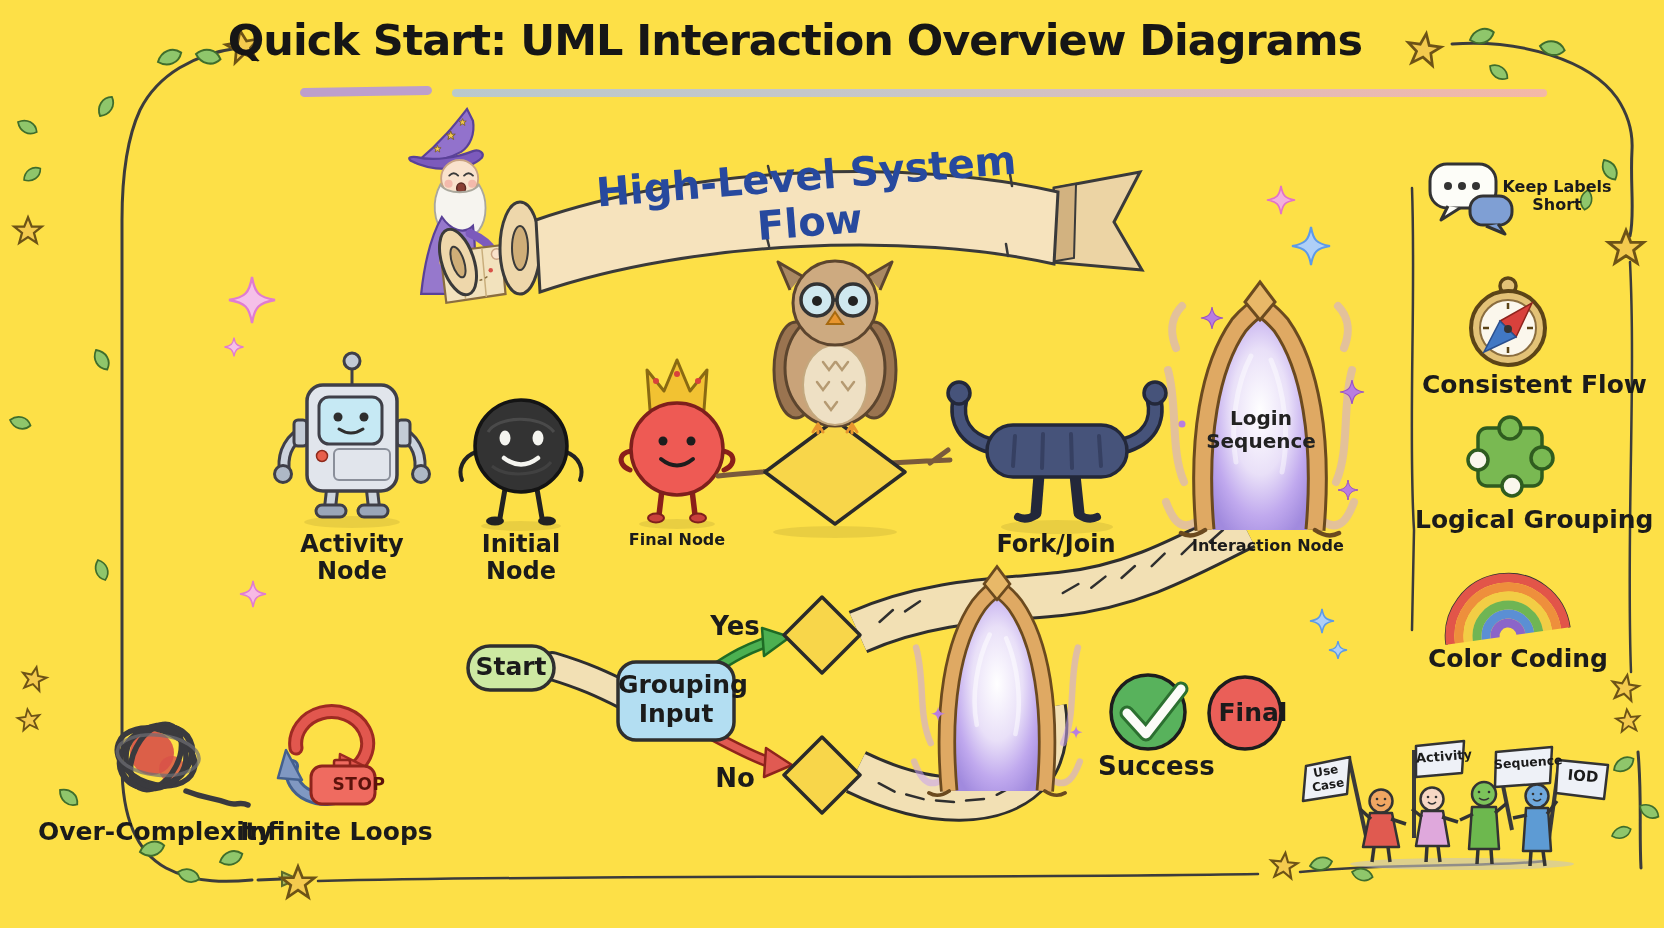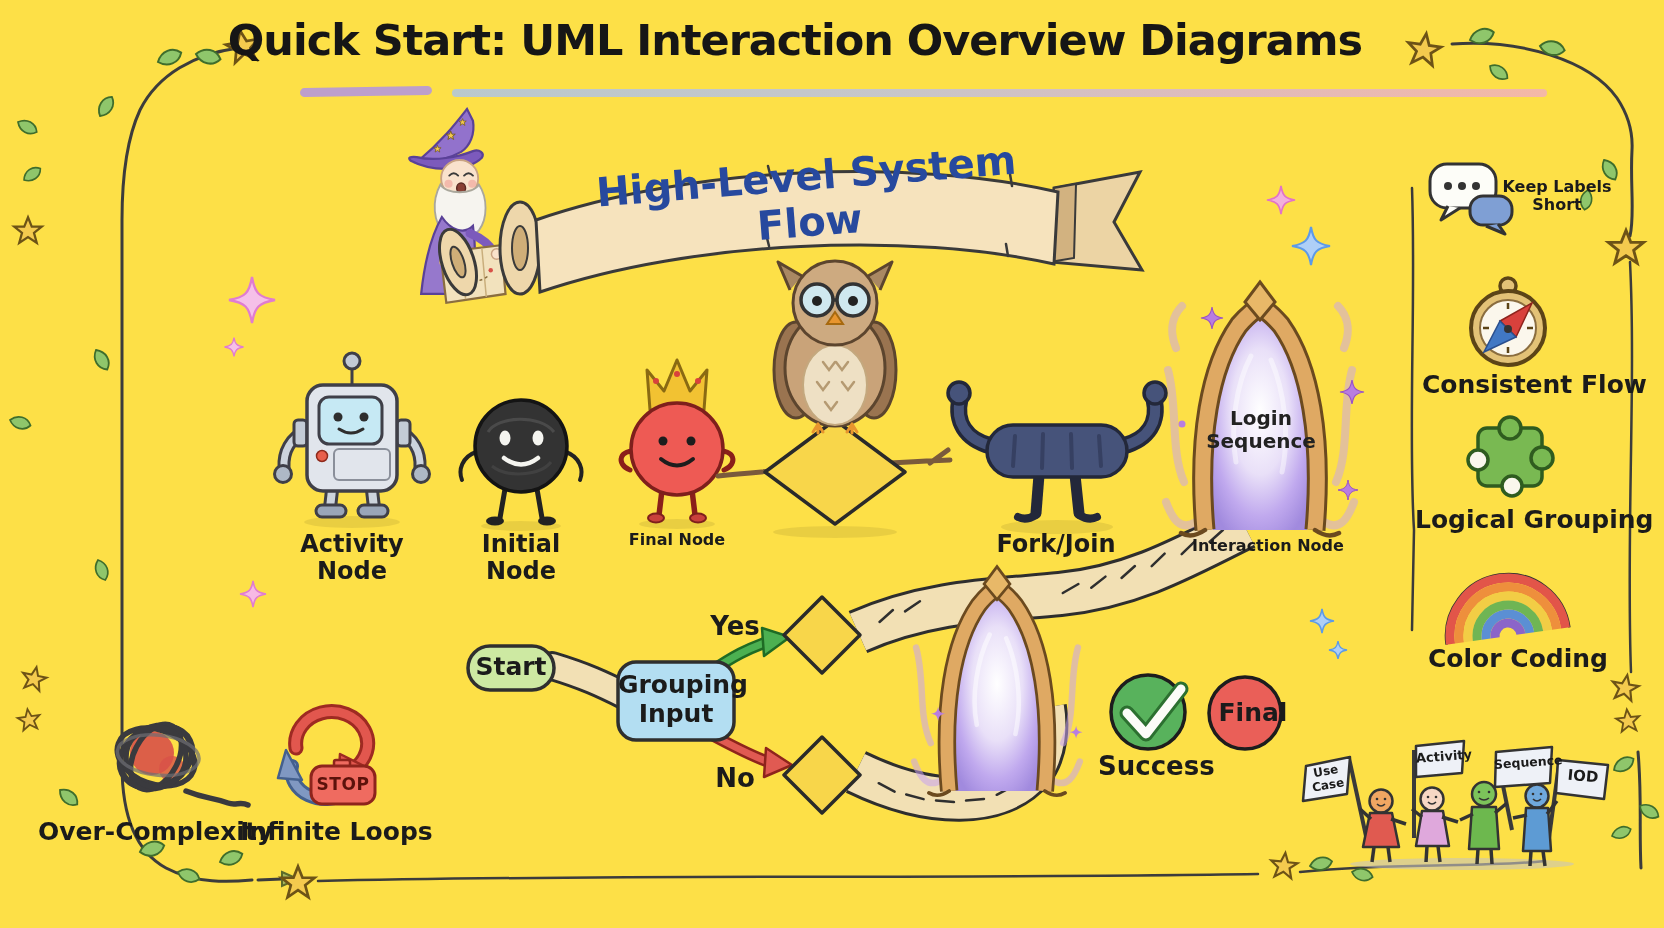--- a/index.html
+++ b/index.html
@@ -439,20 +439,20 @@
 <div class="lbl" style="left:1098px;top:752px;width:100px;font-size:26px;">Success</div>
 <div class="lbl" style="left:1205px;top:699px;width:80px;font-size:25px;margin-left:8px;">Final</div>
 
 <div class="lbl" style="left:1498px;top:178px;width:118px;font-size:16px;">Keep Labels Short</div>
 <div class="lbl" style="left:1422px;top:371px;width:175px;font-size:25px;white-space:nowrap;">Consistent Flow</div>
 <div class="lbl" style="left:1415px;top:506px;width:190px;font-size:25px;white-space:nowrap;">Logical Grouping</div>
 <div class="lbl" style="left:1428px;top:645px;width:160px;font-size:25px;white-space:nowrap;">Color Coding</div>
 
 <div class="lbl" style="left:38px;top:818px;width:210px;font-size:25px;white-space:nowrap;">Over-Complexity</div>
 <div class="lbl" style="left:240px;top:818px;width:170px;font-size:25px;white-space:nowrap;">Infinite Loops</div>
-<div class="lbl" style="left:311px;top:775px;width:64px;font-size:17px;color:#5c120b;letter-spacing:.5px;">STOP</div>
+<div class="lbl" style="left:311px;top:775px;width:64px;font-size:17px;color:#5c120b;letter-spacing:.5px;padding-left:16px;">STOP</div>
 
 <div class="lbl" style="left:1305px;top:765px;width:44px;font-size:12px;transform:rotate(-10deg);">Use Case</div>
 <div class="lbl" style="left:1416px;top:750px;width:48px;font-size:13px;transform:rotate(-4deg);">Activity</div>
 <div class="lbl" style="left:1494px;top:756px;width:56px;font-size:12.5px;transform:rotate(-4deg);">Sequence</div>
 <div class="lbl" style="left:1560px;top:768px;width:46px;font-size:15px;transform:rotate(5deg);">IOD</div>
 
 </div>
 
 </body></html>

